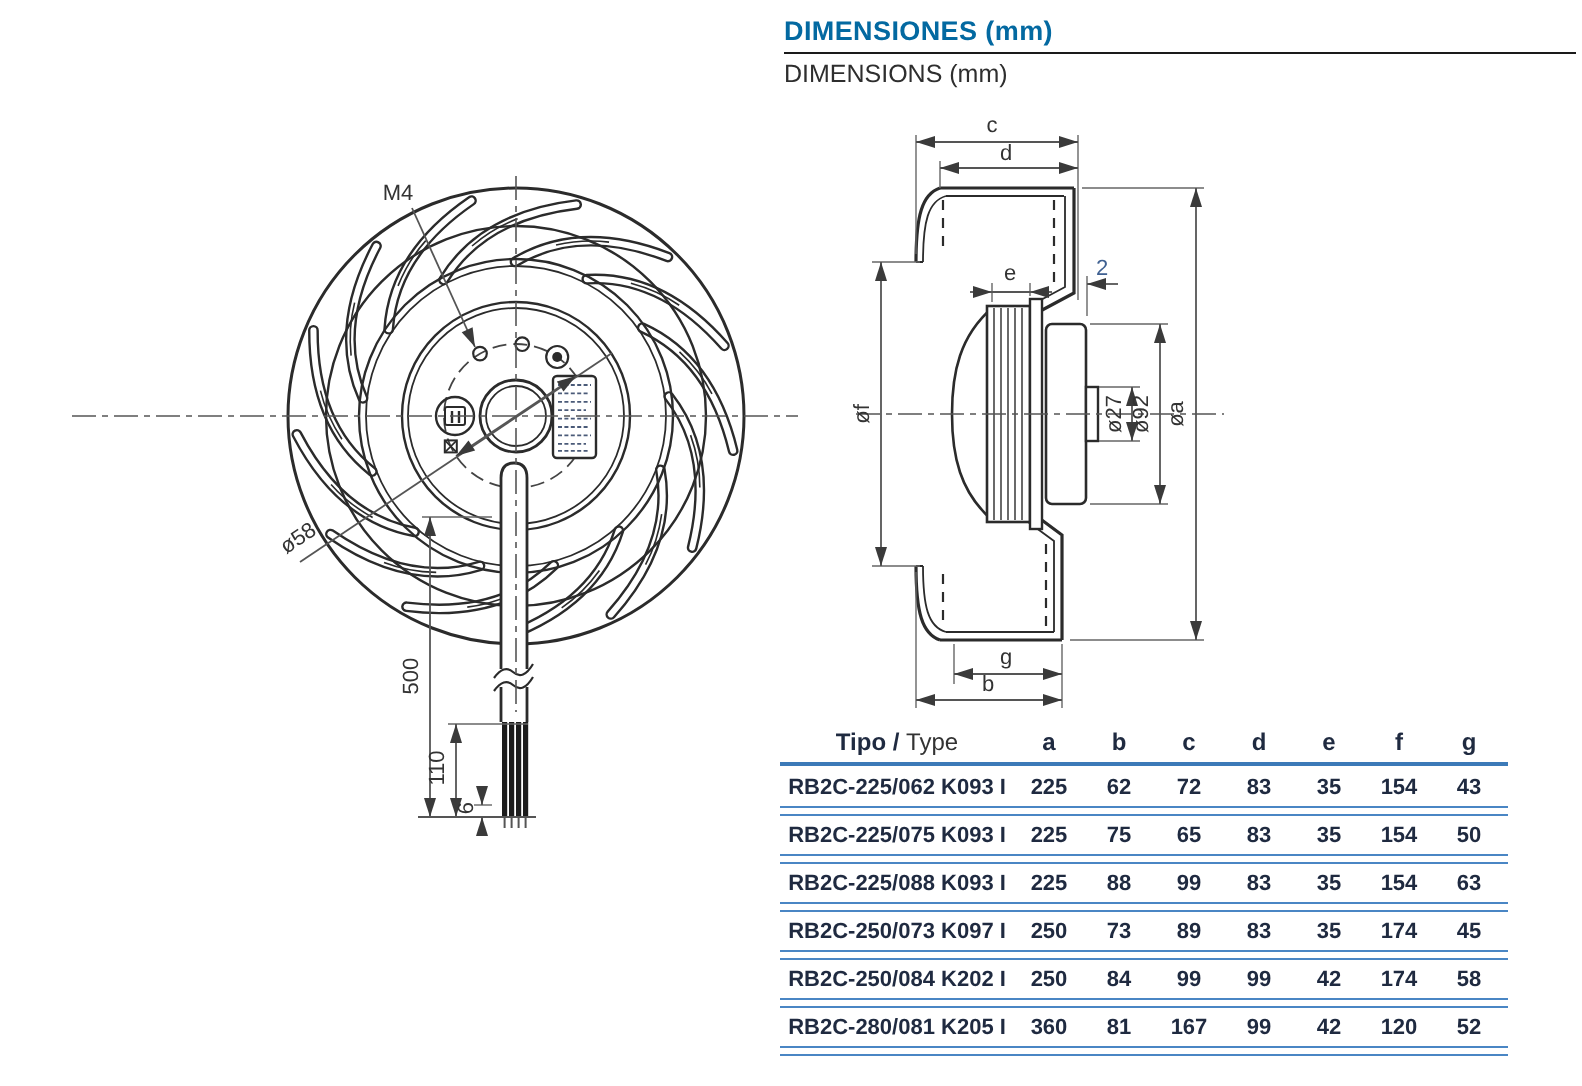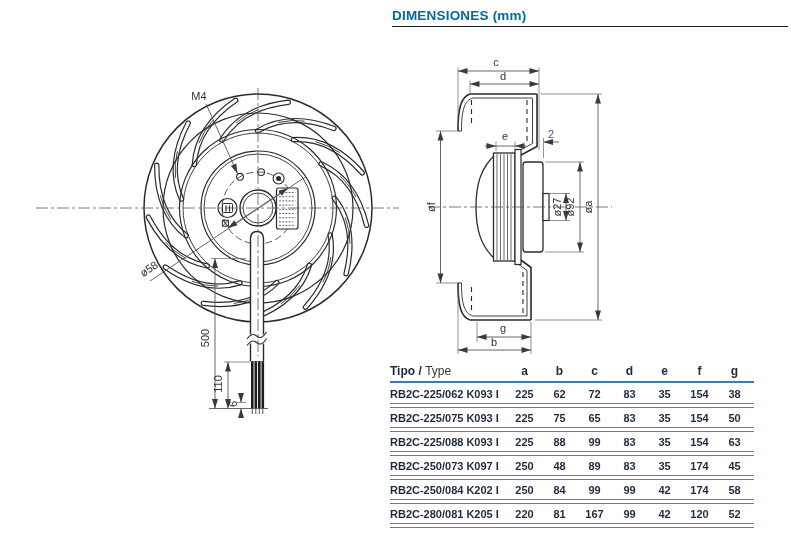--- a/index.html
+++ b/index.html
@@ -12,21 +12,21 @@
   #heading .t1{font-size:13.5px;font-weight:bold;color:#0369a1;letter-spacing:0.2px;}
   #heading .rule{border-bottom:1.6px solid #1a1a1a;margin-top:3px;}
   #heading .t2{font-size:12.5px;color:#2e2e2e;margin-top:3px;}
 
   
   #dimtable{position:absolute;left:390px;top:362px;width:364px;}
   .thead,.trow{display:grid;grid-template-columns:117px repeat(7,35px);align-items:center;}
   .thead{height:17px;}
   .trow{height:15px;}
   .tcell{font-size:11px;font-weight:bold;color:#1f2a40;text-align:center;white-space:nowrap;}
-  .tcell.lbl{text-align:left;}
+  .tcell.lbl{text-align:center;}
   .thead .tcell{font-size:12px;}
   .thead .tcell.lbl .reg{font-weight:normal;color:#333;}
   .hrule{border-bottom:2px solid #3c7ab8;margin:2px 0 3px 0;}
   .sep{height:3px;border-top:1.4px solid #4a86c4;border-bottom:1.4px solid #4a86c4;margin:2px 0 2px 0;}
 
   
   .oln{stroke:#2b2b2b;fill:none;}
   .dimln{stroke:#555;stroke-width:0.9;fill:none;}
   .extln{stroke:#666;stroke-width:0.7;fill:none;}
   .cl{stroke:#555;stroke-width:0.8;fill:none;stroke-dasharray:12 3 3 3;}
@@ -242,20 +242,21 @@
 
       <line x1="458" y1="286" x2="458" y2="354" class="extln"></line>
       <line x1="458" y1="350" x2="531" y2="350" class="dimln" marker-start="url(#arr)" marker-end="url(#arr)"></line>
       <text x="494" y="345.5" text-anchor="middle" class="dimtxt">b</text>
     </g>
   </svg>
 
   <div id="heading">
     <div class="t1">DIMENSIONES (mm)</div>
     <div class="rule"></div>
+    <div class="t2">DIMENSIONS (mm)</div>
   </div>
 
   <div id="dimtable">
     <div class="thead">
       <span class="tcell lbl"><b>Tipo /</b>&nbsp;<span class="reg">Type</span></span>
       <span class="tcell">a</span>
       <span class="tcell">b</span>
       <span class="tcell">c</span>
       <span class="tcell">d</span>
       <span class="tcell">e</span>
@@ -265,21 +266,21 @@
     <div class="hrule"></div>
 
     <div class="trow">
       <span class="tcell lbl">RB2C-225/062 K093 I</span>
       <span class="tcell">225</span>
       <span class="tcell">62</span>
       <span class="tcell">72</span>
       <span class="tcell">83</span>
       <span class="tcell">35</span>
       <span class="tcell">154</span>
-      <span class="tcell">38</span>
+      <span class="tcell">43</span>
     </div>
     <div class="sep"></div>
 
     <div class="trow">
       <span class="tcell lbl">RB2C-225/075 K093 I</span>
       <span class="tcell">225</span>
       <span class="tcell">75</span>
       <span class="tcell">65</span>
       <span class="tcell">83</span>
       <span class="tcell">35</span>
@@ -296,21 +297,21 @@
       <span class="tcell">83</span>
       <span class="tcell">35</span>
       <span class="tcell">154</span>
       <span class="tcell">63</span>
     </div>
     <div class="sep"></div>
 
     <div class="trow">
       <span class="tcell lbl">RB2C-250/073 K097 I</span>
       <span class="tcell">250</span>
-      <span class="tcell">48</span>
+      <span class="tcell">73</span>
       <span class="tcell">89</span>
       <span class="tcell">83</span>
       <span class="tcell">35</span>
       <span class="tcell">174</span>
       <span class="tcell">45</span>
     </div>
     <div class="sep"></div>
 
     <div class="trow">
       <span class="tcell lbl">RB2C-250/084 K202 I</span>
@@ -319,21 +320,21 @@
       <span class="tcell">99</span>
       <span class="tcell">99</span>
       <span class="tcell">42</span>
       <span class="tcell">174</span>
       <span class="tcell">58</span>
     </div>
     <div class="sep"></div>
 
     <div class="trow">
       <span class="tcell lbl">RB2C-280/081 K205 I</span>
-      <span class="tcell">220</span>
+      <span class="tcell">360</span>
       <span class="tcell">81</span>
       <span class="tcell">167</span>
       <span class="tcell">99</span>
       <span class="tcell">42</span>
       <span class="tcell">120</span>
       <span class="tcell">52</span>
     </div>
     <div class="sep"></div>
   </div>
 

